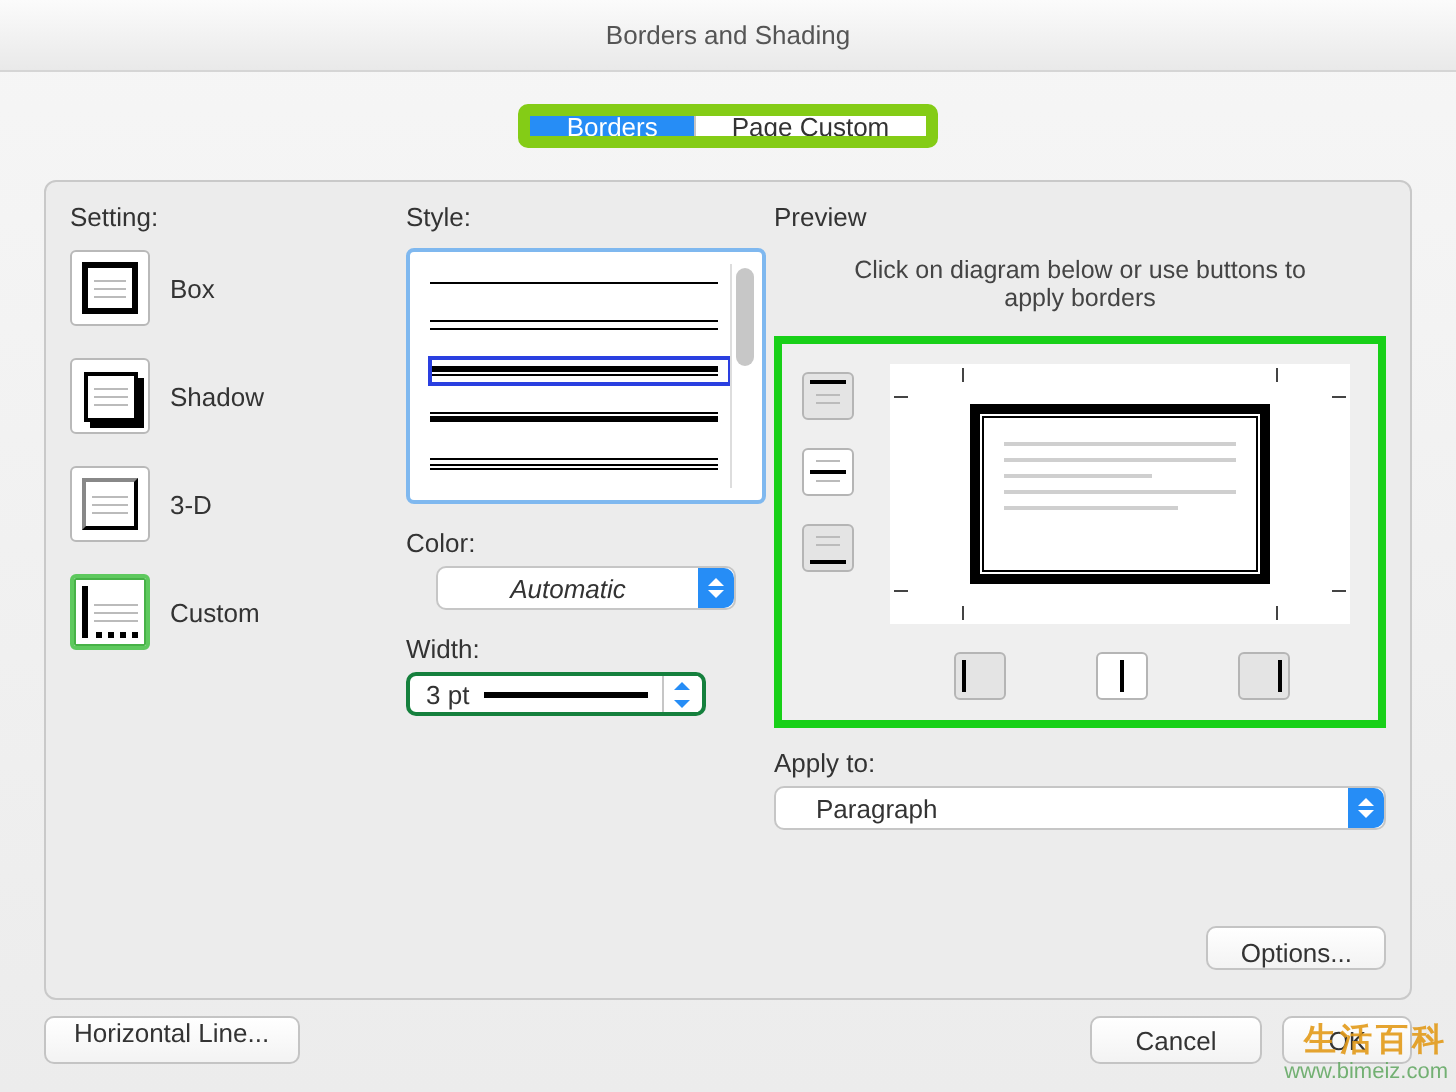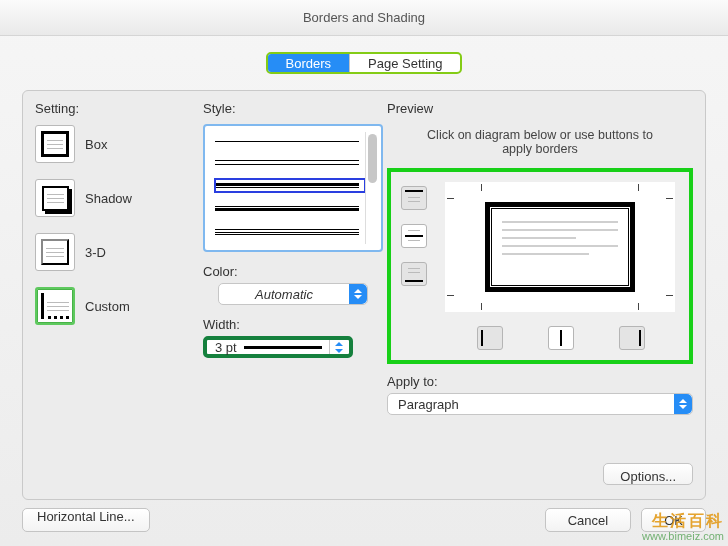--- a/index.html
+++ b/index.html
@@ -18,21 +18,21 @@
     font-size: 13px; color: #555;
     border-bottom: 1px solid #d5d5d5;
     background: linear-gradient(#fbfbfb,#e9e9e9);
   }
   .seg-wrap {
     display: flex; justify-content: center;
     padding: 16px 0 10px 0;
   }
   .segmented {
     display: inline-flex;
-    border: 2px solid #84cc16;
+    border: 6px solid #84cc16;
     border-radius: 5px;
     overflow: hidden;
     height: 22px;
     background: #fff;
   }
   .segmented .seg {
     padding: 0 18px;
     display: flex; align-items: center;
     font-size: 13px;
     border-right: 1px solid #c4c4c4;
@@ -121,21 +121,21 @@
   .mac-select {
     height:22px; display:flex; align-items:center;
     background:#fff; border:1px solid #c6c6c6; border-radius:5px;
     position:relative; width: 150px; margin: 0 auto;
   }
   .mac-select .sel-label{ flex:1; text-align:center; font-size:13px;font-style:italic;}
   .sel-caps { width:18px; height:100%; background:#268df6; border-top-right-radius:5px;border-bottom-right-radius:5px; display:flex; flex-direction:column; align-items:center; justify-content:center;}
   .sel-caps::before,.sel-caps::after{content:"";width:0;height:0;border-left:4px solid transparent;border-right:4px solid transparent;}
   .sel-caps::before{border-bottom:4px solid #fff;margin-bottom:1px;}
   .sel-caps::after{border-top:4px solid #fff;margin-top:1px;}
-  .width-pill { height:22px; display:flex; align-items:center; gap:7px; border:4px solid #15803d; background:#fff; border-radius:5px; padding:0 2px 0 8px; width:150px;}
+  .width-pill { height:22px; display:flex; align-items:center; gap:7px; border:2px solid #15803d; background:#fff; border-radius:5px; padding:0 2px 0 8px; width:150px;}
   .width-pill .wval{font-size:13px;}
   .width-pill .wline{ flex:1; height:3px; background:#000;}
   .stepper { width:18px; height:100%; background:#fff; border-left:1px solid #c6c6c6; display:flex; flex-direction:column;}
   .stepper div{flex:1;display:flex;align-items:center;justify-content:center;}
   .stepper .up::before{content:"";border-left:4px solid transparent;border-right:4px solid transparent;border-bottom:4px solid #268df6;}
   .stepper .dn::before{content:"";border-left:4px solid transparent;border-right:4px solid transparent;border-top:4px solid #268df6;}
 
   
   .col-preview {
     flex: 1;
@@ -179,21 +179,21 @@
   .tick{position:absolute;background:#444;}
   .tick.ht{height:1px;width:7px;} .tick.vt{width:1px;height:7px;}
   .edge-buttons-h { position:absolute; left:66px; right:24px; bottom:10px; display:flex; justify-content:space-between; padding: 0 20px;}
 
   .apply-row { margin-top:10px;}
   .apply-select {
     height:22px; display:flex; align-items:center;
     background:#fff; border:1px solid #c6c6c6; border-radius:5px;
     margin-top:4px;
   }
-  .apply-select .sel-label{ padding-left:10px; flex:1; font-size:13px;}
+  .apply-select .sel-label{ padding-left:20px; flex:1; font-size:13px;}
 
   .options-btn {
     position:absolute; right:0; bottom:2px;
     height:22px; padding:0 16px; background:linear-gradient(#fff,#f3f3f3);
     border:1px solid #c4c4c4; border-radius:5px; font-size:13px;
     display:flex;align-items:flex-end;
   }
 
   .hline-btn {
     position:absolute; left:22px; bottom:14px;
@@ -222,21 +222,21 @@
 <div class="titlebar">
   <span>Borders and Shading</span>
 </div>
 
 <div class="seg-wrap">
   <div class="segmented">
     <div class="seg active">
         <span>Borders</span>
       </div>
     <div class="seg">
-        <span>Page Setting</span>
+        <span>Page Custom</span>
       </div>
   </div>
 </div>
 
 <div class="panel">
 
   <div class="col-settings">
     <div class="heading">Setting:</div>
     <div class="setting-list">
 

